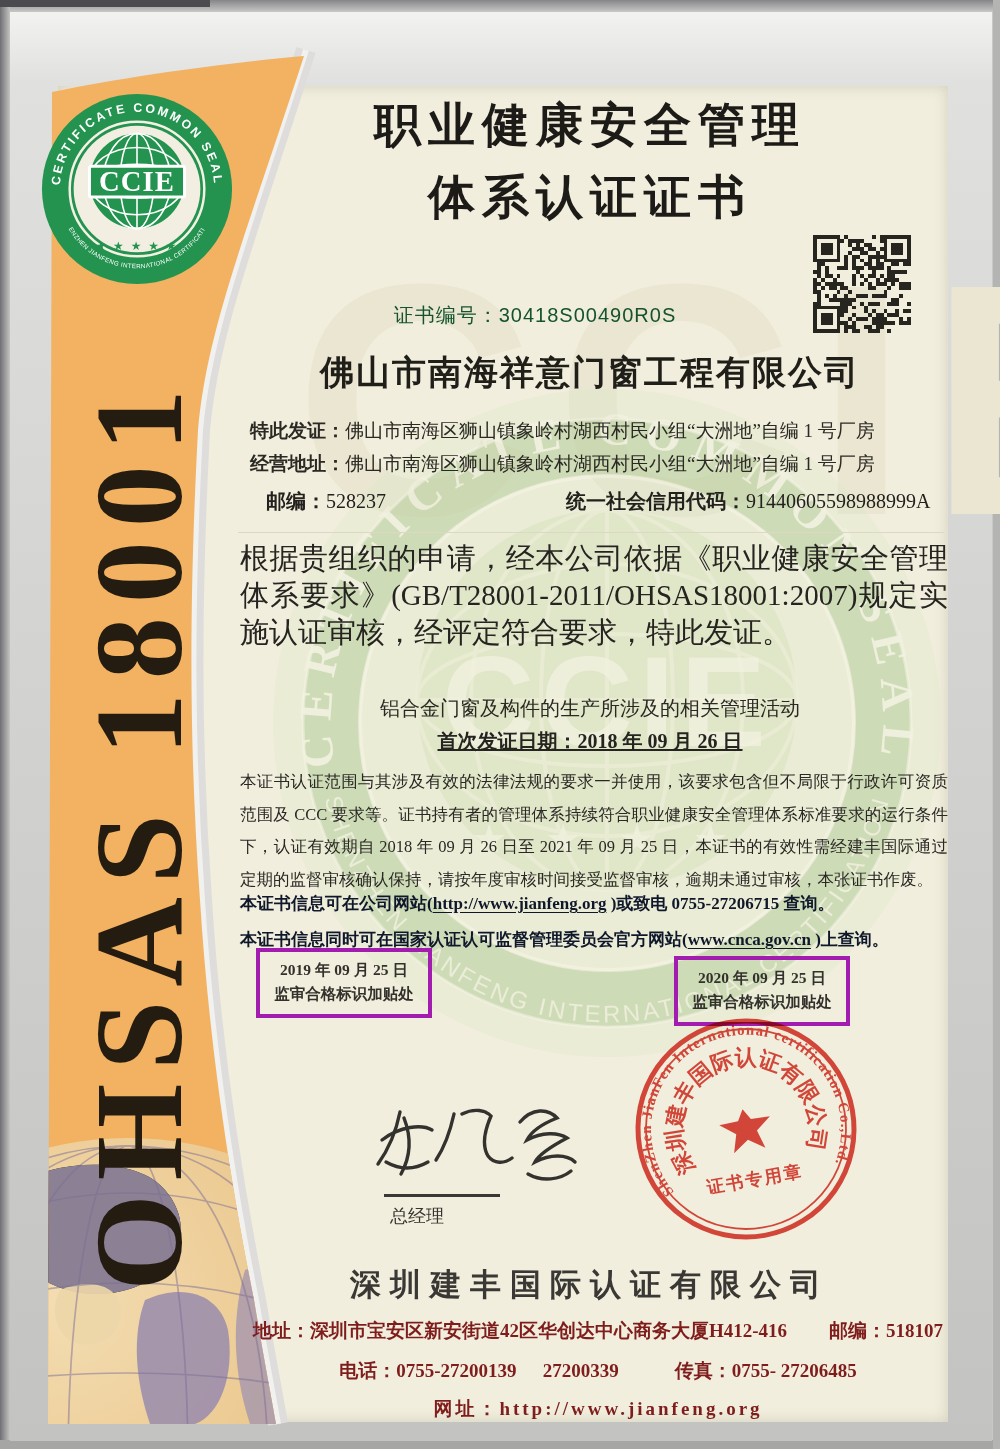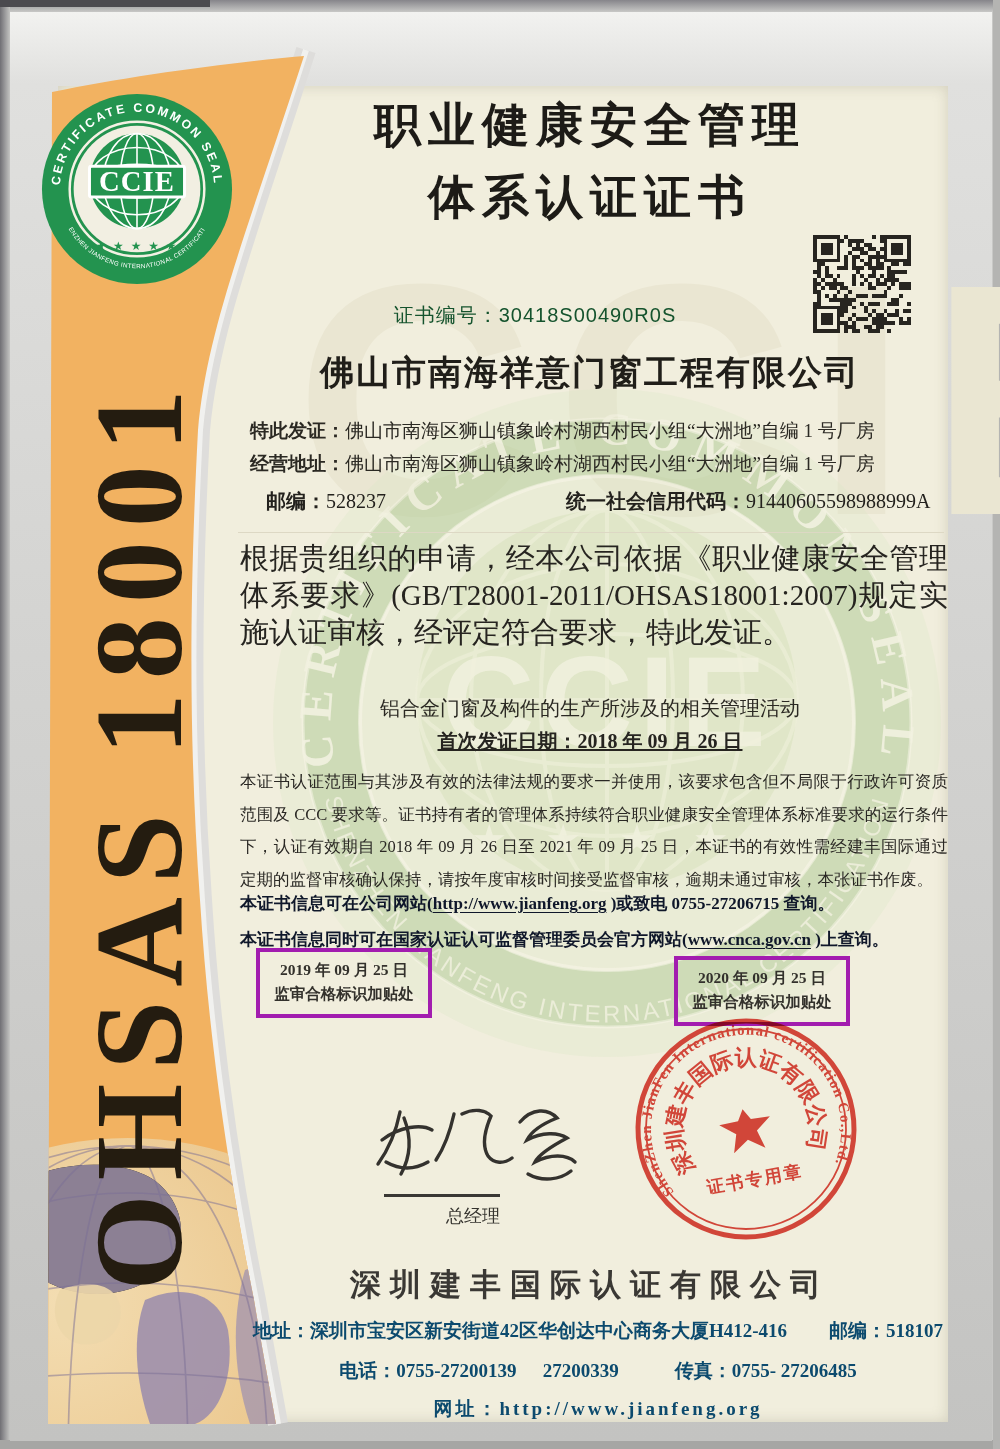--- a/index.html
+++ b/index.html
@@ -51,25 +51,25 @@
   .scope-head{left:0;right:0;top:560px;font-size:23px;font-weight:bold;color:#1f1d19;letter-spacing:1px;}
   .scope{left:0;right:0;top:609px;font-size:20px;color:#2b2923;}
   .f-issue{left:0;right:0;top:642px;font-size:20px;font-weight:bold;color:#262420;text-decoration:underline;}
   .fine{left:8px;right:0;top:680px;font-size:16.5px;line-height:32.5px;text-align:justify;color:#2a2824;}
   .info{left:8px;font-size:17px;font-weight:bold;color:#0f172a;white-space:nowrap;}
   .info u{text-underline-offset:3px;}
   .audit-box{width:168px;height:56px;border:4px solid #a21caf;padding-top:6px;
              font-size:15.5px;font-weight:bold;text-align:center;line-height:24px;color:#33312c;}
   #sig{left:128px;top:1012px;width:230px;height:100px;}
   .sig-line{left:152px;top:1108px;width:116px;height:2.5px;background:#3a3834;}
-  .sig-title{left:158px;top:1118px;width:110px;text-align:right;font-size:18px;color:#35332e;}
+  .sig-title{left:158px;top:1118px;width:110px;text-align:left;font-size:18px;color:#35332e;}
   #stamp{left:399px;top:928px;width:230px;height:230px;z-index:4;mix-blend-mode:multiply;}
   .issuer-name{left:0;right:0;top:1178px;font-family:"Liberation Sans","DejaVu Sans",sans-serif;
                font-size:31px;font-weight:bold;letter-spacing:9px;color:#3a3834;}
-  .issuer-line{left:0;right:0;font-size:19px;font-weight:bold;color:#0c4a6e;white-space:nowrap;}
+  .issuer-line{left:0;right:0;font-size:19px;font-weight:bold;color:#7f1d1d;white-space:nowrap;}
   .gap{display:inline-block;width:26px;}
   .gap2{display:inline-block;width:40px;}
   .web{letter-spacing:3px;}
 </style>
 </head>
 <body>
 
 <div class="abs" id="edge-top"></div>
 <div class="abs" id="edge-left"></div>
 <div class="abs" id="edge-bottom"></div>

